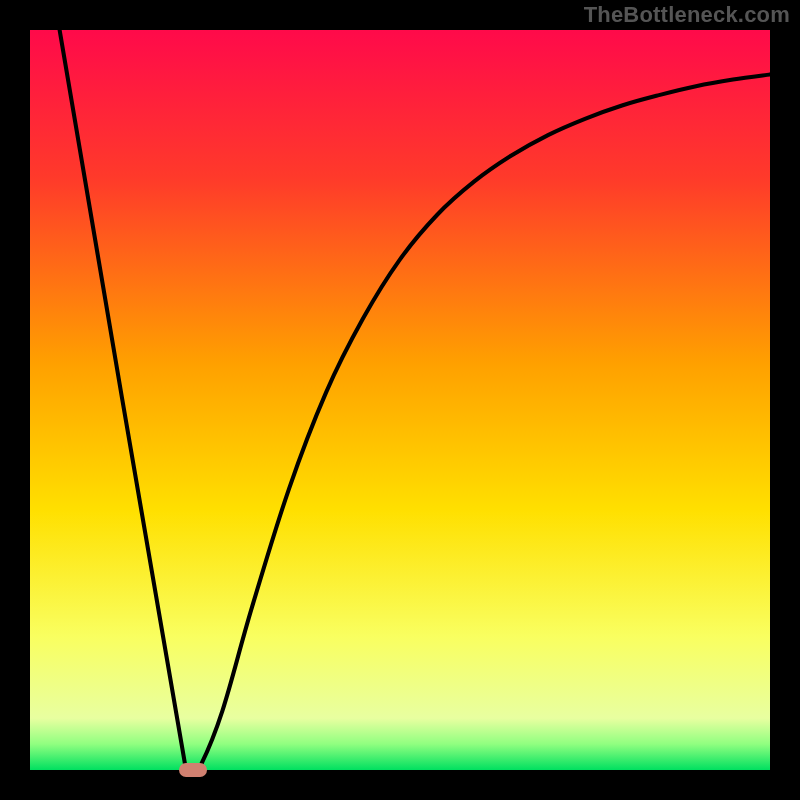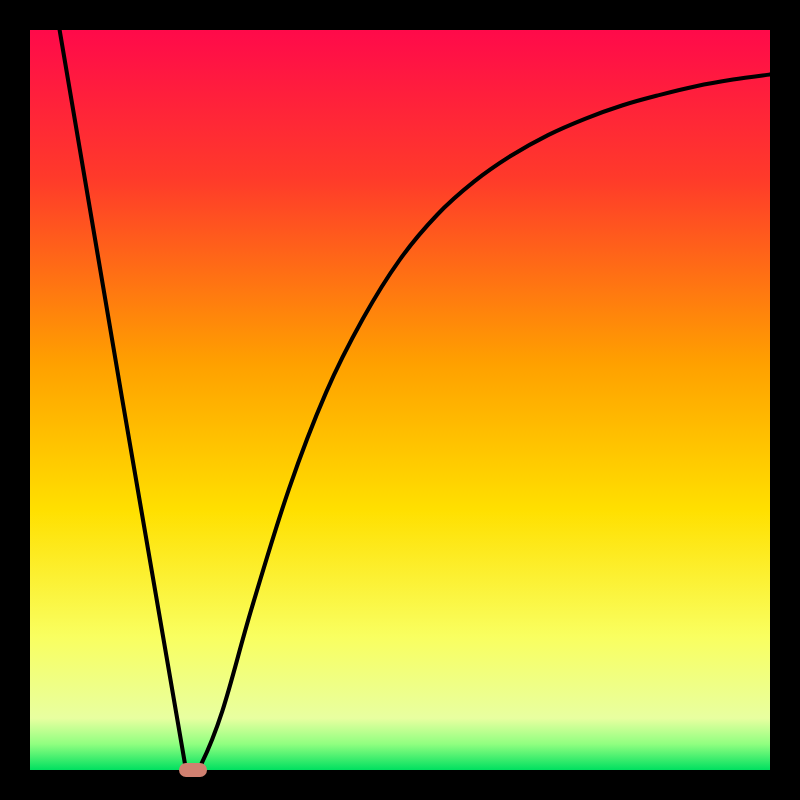--- a/index.html
+++ b/index.html
@@ -55,20 +55,21 @@
     width: 28px;
     height: 14px;
     transform: translate(-50%, -50%);
     z-index: 6;
   }
 </style>
 </head>
 <body>
 
 <div class="frame">
+  <div class="watermark">TheBottleneck.com</div>
 
   <div class="plot">
     <svg class="gradient" viewBox="0 0 100 100" preserveAspectRatio="none">
       <defs>
         <linearGradient id="bg-grad" x1="0" y1="0" x2="0" y2="1">
             <stop offset="0.00%" stop-color="#ff0a4a"></stop>
             <stop offset="20.00%" stop-color="#ff3a2a"></stop>
             <stop offset="45.00%" stop-color="#ffa000"></stop>
             <stop offset="65.00%" stop-color="#ffe000"></stop>
             <stop offset="82.00%" stop-color="#f9ff60"></stop>

